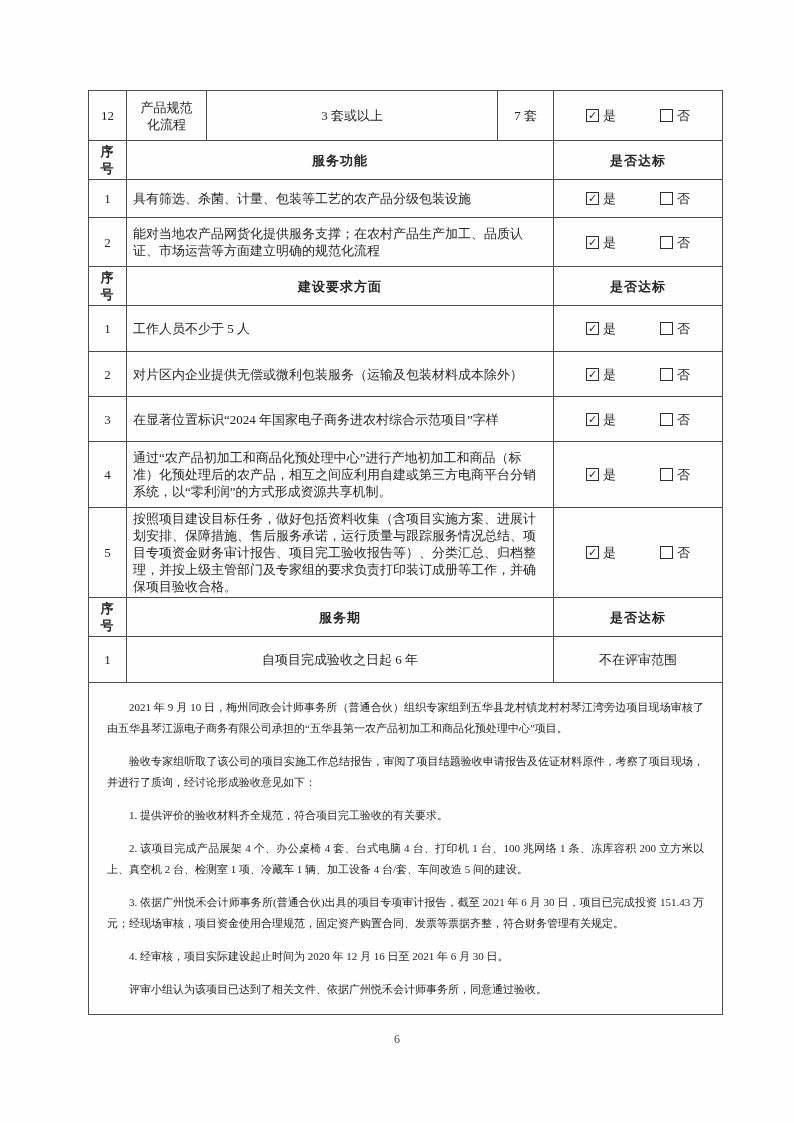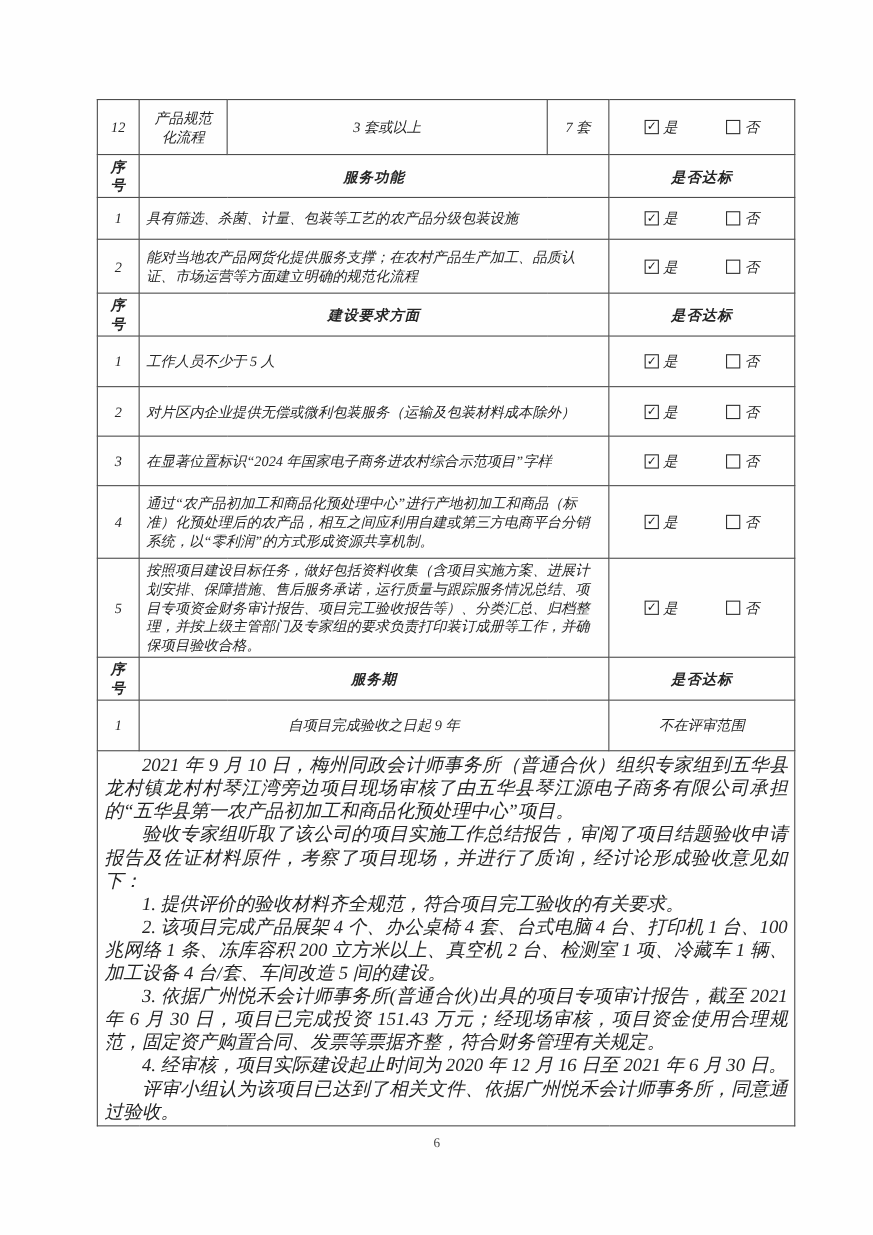--- a/index.html
+++ b/index.html
@@ -6,21 +6,21 @@
   body{
     width:794px;height:1123px;position:relative;
     background:#ffffff;
     font-family:"Liberation Serif","DejaVu Serif",serif;
     color:#222;
     overflow:hidden;
   }
   .page{position:absolute;inset:0;background:#fefefe;}
   table.doc{
     position:absolute;left:88px;top:90px;width:634px;
-    border-collapse:collapse;table-layout:fixed;font-style:italic;
+    border-collapse:collapse;table-layout:fixed;
   }
   table.doc td{
     border:1px solid #4d4d4d;
     font-size:13px;line-height:17px;color:#262626;
     padding:2px 6px;vertical-align:middle;
     word-break:break-all;
   }
   td.center{text-align:center;}
   td.hdr{font-weight:bold;text-align:center;font-size:13.5px;letter-spacing:1px;}
   .narrowwrap{display:inline-block;width:4.35em;}
@@ -31,22 +31,22 @@
     width:11px;height:11px;border:1.2px solid #2e2e2e;
     display:inline-flex;align-items:center;justify-content:center;
     font-size:11px;line-height:1;color:#1c1c1c;flex:0 0 auto;
     font-family:"DejaVu Sans",sans-serif;
   }
   .cb .mark{transform:translateY(-0.5px);}
   .cblabel{font-size:13px;}
   
   td.body{vertical-align:top;padding:12px 8px 8px 8px;}
   td.body p{
-    margin:0;text-indent:2em;text-align:justify;
-    font-size:17px;line-height:21px;color:#242424;
+    margin:12px;text-indent:2em;text-align:justify;
+    font-size:11px;line-height:21px;color:#242424;
   }
   .pagenum{
     position:absolute;left:0;right:0;top:1032px;
     text-align:center;font-size:12px;color:#444;
     font-family:"Liberation Serif",serif;
   }
   tr.h-r12{height:50px;}
   tr.h-hdr{height:29px;}
   tr.h-38{height:38px;}
   tr.h-49{height:49px;}
@@ -239,21 +239,21 @@
     </tr>
 
     <tr class="h-hdr">
       <td class="hdr">序号</td>
       <td class="hdr" colspan="3">服务期</td>
       <td class="hdr">是否达标</td>
     </tr>
 
     <tr class="h-46">
       <td class="center">1</td>
-      <td colspan="3" class="center">自项目完成验收之日起 9 年</td>
+      <td colspan="3" class="center">自项目完成验收之日起 6 年</td>
       <td class="center">不在评审范围</td>
     </tr>
 
 
     <tr class="h-body">
       <td class="body" colspan="5">
         <p>2021 年 9 月 10 日，梅州同政会计师事务所（普通合伙）组织专家组到五华县龙村镇龙村村琴江湾旁边项目现场审核了由五华县琴江源电子商务有限公司承担的“五华县第一农产品初加工和商品化预处理中心”项目。</p>
         <p>验收专家组听取了该公司的项目实施工作总结报告，审阅了项目结题验收申请报告及佐证材料原件，考察了项目现场，并进行了质询，经讨论形成验收意见如下：</p>
         <p>1. 提供评价的验收材料齐全规范，符合项目完工验收的有关要求。</p>
         <p>2. 该项目完成产品展架 4 个、办公桌椅 4 套、台式电脑 4 台、打印机 1 台、100 兆网络 1 条、冻库容积 200 立方米以上、真空机 2 台、检测室 1 项、冷藏车 1 辆、加工设备 4 台/套、车间改造 5 间的建设。</p>

